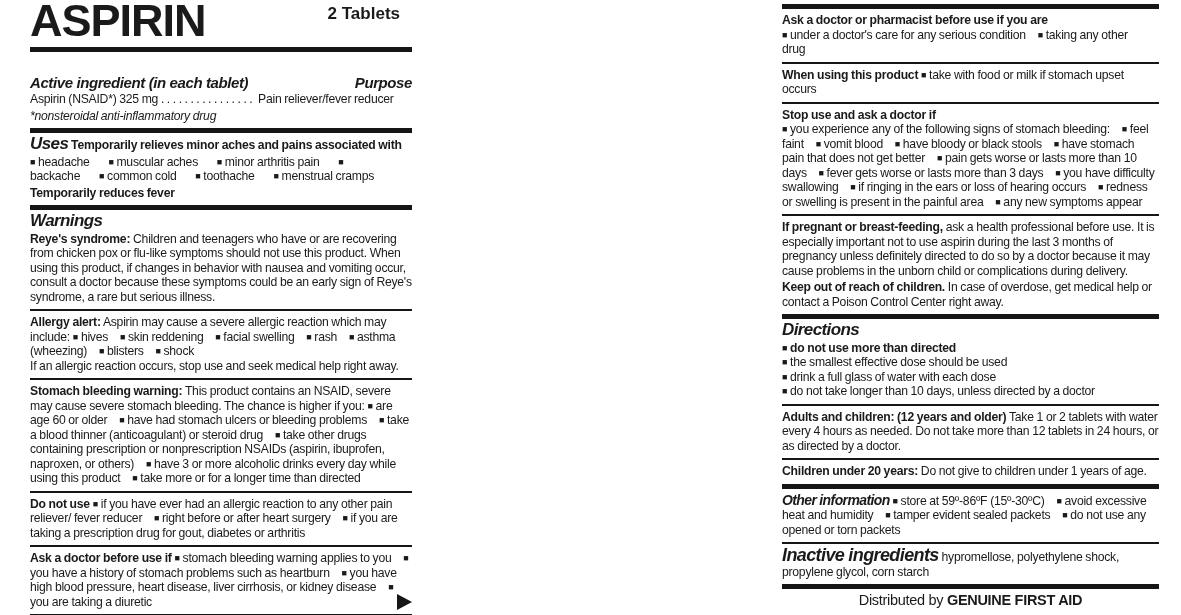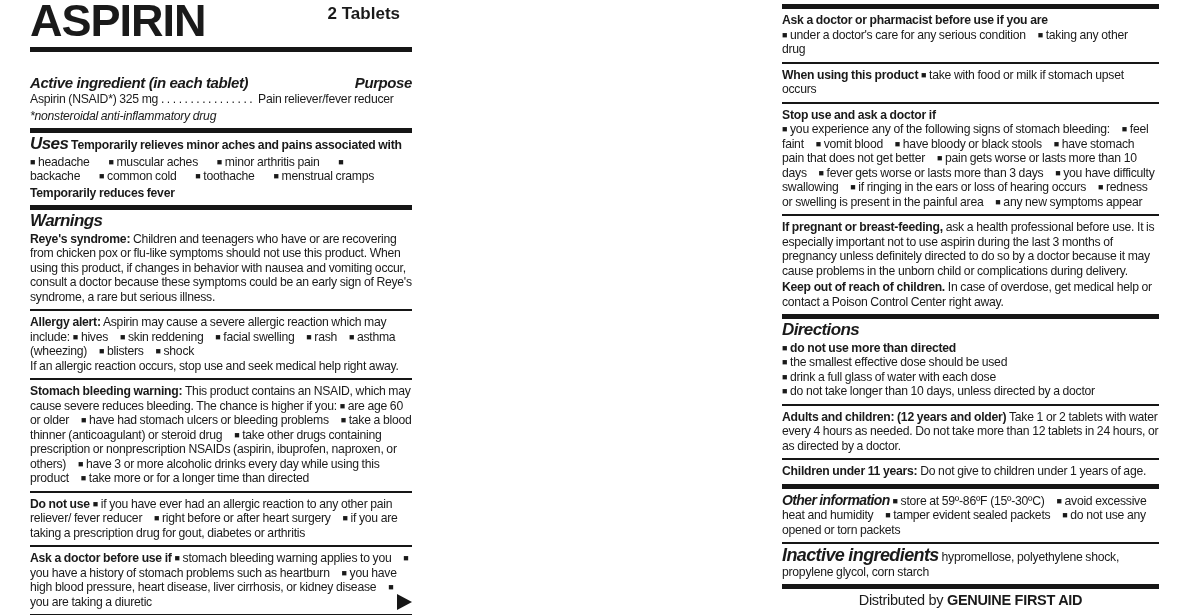--- a/index.html
+++ b/index.html
@@ -91,21 +91,21 @@
       <span><span class="li"><span class="sq">■</span> hives</span> <span class="li"><span class="sq">■</span> skin reddening</span> <span class="li"><span class="sq">■</span> facial swelling</span> <span class="li"><span class="sq">■</span> rash</span> <span class="li"><span class="sq">■</span> asthma (wheezing)</span> <span class="li"><span class="sq">■</span> blisters</span> <span class="li"><span class="sq">■</span> shock</span> </span>
       <span class="blk">If an allergic reaction occurs, stop use and seek medical help right away.</span>
     </p>
   </div>
 
   <div class="thin"></div>
 
   <div class="sub">
     <p class="body">
       <b>Stomach bleeding warning:</b>
-      <span>This product contains an NSAID, which may cause severe reduces bleeding. The chance is higher if you:</span>
+      <span>This product contains an NSAID, severe may cause severe stomach bleeding. The chance is higher if you:</span>
       <span><span class="li"><span class="sq">■</span> are age 60 or older</span> <span class="li"><span class="sq">■</span> have had stomach ulcers or bleeding problems</span> <span class="li"><span class="sq">■</span> take a blood thinner (anticoagulant) or steroid drug</span> <span class="li"><span class="sq">■</span> take other drugs containing prescription or nonprescription NSAIDs (aspirin, ibuprofen, naproxen, or others)</span> <span class="li"><span class="sq">■</span> have 3 or more alcoholic drinks every day while using this product</span> <span class="li"><span class="sq">■</span> take more or for a longer time than directed</span> </span>
     </p>
   </div>
 
   <div class="thin"></div>
 
   <div class="sub">
     <p class="body">
       <b>Do not use</b>
       <span><span class="li"><span class="sq">■</span> if you have ever had an allergic reaction to any other pain reliever/ fever reducer</span> <span class="li"><span class="sq">■</span> right before or after heart surgery</span> <span class="li"><span class="sq">■</span> if you are taking a prescription drug for gout, diabetes or arthritis</span> </span>
@@ -185,21 +185,21 @@
     <p class="body">
       <b>Adults and children: (12 years and older)</b>
       <span>Take 1 or 2 tablets with water every 4 hours as needed. Do not take more than 12 tablets in 24 hours, or as directed by a doctor.</span>
     </p>
   </div>
 
   <div class="thin"></div>
 
   <div class="sub">
     <p class="body">
-      <b>Children under 11 years:</b>
+      <b>Children under 20 years:</b>
       <span>Do not give to children under 1 years of age.</span>
     </p>
   </div>
 
   <div class="bar"></div>
 
   <div class="sub">
     <div class="body">
       <span class="h-big" style="font-size:14px">Other information</span>
       <span><span class="li"><span class="sq">■</span> store at 59º-86ºF (15º-30ºC)</span> <span class="li"><span class="sq">■</span> avoid excessive heat and humidity</span> <span class="li"><span class="sq">■</span> tamper evident sealed packets</span> <span class="li"><span class="sq">■</span> do not use any opened or torn packets</span> </span>

